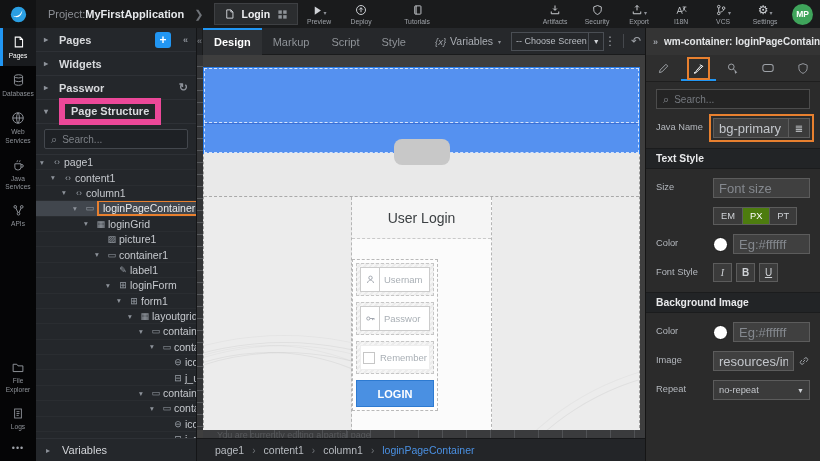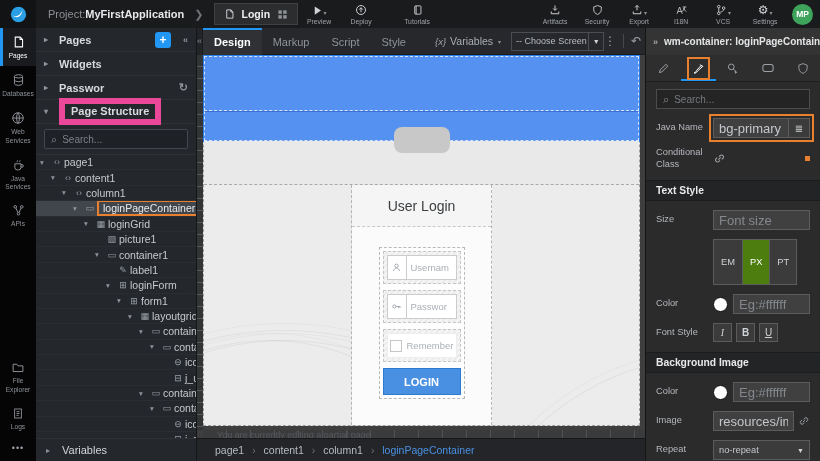--- a/index.html
+++ b/index.html
@@ -67,36 +67,36 @@
   .screen-sel .s-txt{flex:1;padding:0 4px;white-space:nowrap;overflow:hidden}
   .screen-sel .s-caret{width:15px;height:100%;border-left:1px solid #4a4e54;display:flex;align-items:center;justify-content:center;font-size:7px;color:#cfd2d6}
   .c-icons{margin-left:auto;display:flex;align-items:center;gap:7px;padding-right:4px;color:#9ea2a8}
   .c-icons .tb-sep{width:1px;height:14px;background:#45484d}
   .c-ic{font-size:12px;cursor:pointer;display:flex;align-items:center}
   .c-expand{width:16px;height:19px;display:flex;align-items:center;justify-content:center;color:#b9bdc3;font-size:9px;background:#313336;border:1px solid #45484d}
 
   .c-body{flex:1;position:relative;background:#3e3e3e;overflow:hidden}
   .gutter{position:absolute;left:0;top:0;bottom:8px;width:6px;background:#333436;
     background-image:repeating-linear-gradient(to bottom,transparent 0 11px,#56585b 11px 12px)}
-  .page{position:absolute;left:6px;top:0;right:5px;height:371px;background:#ececec;border:1px dashed #9e9e9e}
+  .page{position:absolute;left:6px;top:12px;right:5px;height:371px;background:#ececec;border:1px dashed #9e9e9e}
   .hdr-wrap{position:absolute;left:0;right:0;top:0;height:85px;outline:1px solid #2b7de9}
   .hdr1{position:absolute;left:0;right:0;top:0;height:55px;background:#5591f0;border:1px dashed rgba(255,255,255,.75)}
   .hdr2{position:absolute;left:0;right:0;top:55px;height:30px;background:#5591f0;border:1px dashed rgba(255,255,255,.75);border-top:1px solid #3b6fd4}
   .band{position:absolute;left:0;right:0;top:85px;height:43px;background:#e9e9e9}
   .pill{position:absolute;left:50%;transform:translateX(-50%);top:71px;width:56px;height:26px;background:#c8c8c8;border-radius:8px}
   .cols{position:absolute;left:0;right:0;top:128px;bottom:0;display:flex;border-top:1px dashed #a9a9a9}
   .col-side{flex:1;background:#ececec;position:relative;overflow:hidden}
   .col-side.l{border-right:1px dashed #b5b5b5}
   .col-mid{width:140px;flex:none;background:#fbfbfb;border-right:1px dashed #b5b5b5;display:flex;flex-direction:column;position:relative;overflow:hidden}
   .wave{position:absolute;border-radius:50%;border:1px solid rgba(0,0,0,.05);outline:1px solid rgba(0,0,0,.03);outline-offset:6px}
   .w1{width:430px;height:420px;left:-150px;bottom:-335px}
   .w2{width:520px;height:500px;left:-180px;bottom:-415px}
   .w3{width:620px;height:600px;left:-230px;bottom:-505px}
   .form-title{height:42px;flex:none;background:#f5f5f5;border-bottom:1px dashed #c9c9c9;display:flex;align-items:center;justify-content:center;color:#3c4043;font-size:14px}
-  .form-body{flex:1;display:flex;flex-direction:column;align-items:center;padding-top:20px}
+  .form-body{flex:1;display:flex;flex-direction:column;align-items:flex-start;padding-top:20px}
   .fieldset{width:86px;border:1px dashed #b9b9b9;padding:3px;background:#fdfdfd}
   .f-row{border:1px dashed #c6c6c6;padding:3px;margin-bottom:6px;
     background:repeating-linear-gradient(135deg,#f5f5f5 0 2px,#ececec 2px 4px)}
   .input-grp{display:flex;background:#fff}
   .icon-cell{width:20px;height:25px;flex:none;border:1px solid #ccc;display:flex;align-items:center;justify-content:center;color:#9aa0a8;background:#fff}
   .f-input{flex:1;height:25px;border:1px solid #ccc;border-left:none;display:flex;align-items:center;padding:0 4px;color:#aab0b6;font-size:9.5px;white-space:nowrap;overflow:hidden}
   .cb-row{display:flex;align-items:center;gap:5px;height:25px;padding:0 2px;background:#fff;border:1px solid #eee}
   .cb{width:12px;height:12px;border:1px solid #c6c6c6;background:#fff;flex:none}
   .cb-lbl{color:#aab0b6;font-size:9.5px;white-space:nowrap;overflow:hidden}
   .login-btn{height:27px;background:#4a90e2;border:1px solid #2d7ad1;color:#fff;font-weight:bold;font-size:11px;display:flex;align-items:center;justify-content:center;cursor:pointer}
@@ -124,21 +124,21 @@
   .prop-lbl{width:57px;flex:none;font-size:9.3px;color:#b4b8be;line-height:1.25}
   .prop-ctl{flex:1;display:flex;align-items:center;min-width:0}
   .tinput{width:100%;height:20px;background:#404040;border:1px solid #5c5c5c;color:#c3c6cb;font-size:13px;padding:0 5px;font-family:inherit;min-width:0}
   .tinput::placeholder{color:#84888e}
   .orange-outline{outline:2px solid #e8802f;outline-offset:2px;display:flex;flex:1;min-width:0}
   .list-btn{width:21px;height:20px;flex:none;border:1px solid #5c5c5c;border-left:none;background:#3b3b3b;color:#cfd2d6;display:flex;align-items:center;justify-content:center;font-size:10px;cursor:pointer}
   .link-ic{color:#9ea2a8;cursor:pointer;flex:none}
   .odot{position:absolute;right:0;top:9px;width:5px;height:5px;background:#e8802f}
   .sec-head{margin:10px -10px 9px;padding:4px 10px;background:#222426;border-top:1px solid #1b1c1d;border-bottom:1px solid #1b1c1d;color:#e8e9eb;font-size:10.3px;font-weight:bold}
   .units{display:flex;border:1px solid #5c5c5c;width:max-content}
-  .unit{padding:17px 7px;font-size:9.3px;color:#cfd2d6;background:#3b3b3b;border-right:1px solid #5c5c5c;cursor:pointer}
+  .unit{padding:3px 7px;font-size:9.3px;color:#cfd2d6;background:#3b3b3b;border-right:1px solid #5c5c5c;cursor:pointer}
   .unit:last-child{border-right:none}
   .unit.sel{background:#4d7c0f;color:#fff;font-weight:normal}
   .row-indent{margin-left:57px}
   .swatch{width:15px;height:15px;border-radius:50%;background:#fff;border:1px solid #111;margin-right:5px;flex:none;cursor:pointer}
   .fs-btn{width:19px;height:19px;border:1px solid #5c5c5c;background:#3b3b3b;color:#cfd2d6;display:flex;align-items:center;justify-content:center;font-size:10px;margin-right:4px;cursor:pointer}
   .fs-i{font-style:italic;font-family:"Liberation Serif",serif}
   .fs-b{font-weight:bold}
   .fs-u{text-decoration:underline}
   .tselect{width:100%;height:20px;background:#3b3b3b;border:1px solid #5c5c5c;color:#c3c6cb;font-size:9.3px;display:flex;align-items:center;padding:0 5px;cursor:pointer}
   .tselect .sel-txt{flex:1}
@@ -640,31 +640,20 @@
     <div class="prop-row">
       <span class="prop-lbl">Java Name</span>
       <div class="prop-ctl">
         <div class="orange-outline">
           <input class="tinput" value="bg-primary" style="">
           <span class="list-btn">≣</span>
         </div>
       </div>
     </div>
 
-    <div class="prop-row">
-      <span class="prop-lbl">Conditional Class</span>
-      <div class="prop-ctl">
-        <span class="link-ic">
-          <svg width="13" height="13" viewBox="0 0 16 16" fill="none" stroke="currentColor" stroke-width="1.3">
-              <path d="M6.5 9.5l3-3M5.2 6.8L3.8 8.2a2.4 2.4 0 003.4 3.4l1.4-1.4M10.8 9.2l1.4-1.4a2.4 2.4 0 00-3.4-3.4L7.4 5.8"></path>
-            </svg>
-        </span>
-      </div>
-      <span class="odot"></span>
-    </div>
 
     <div class="sec-head">Text Style</div>
 
     <div class="prop-row">
       <span class="prop-lbl">Size</span>
       <div class="prop-ctl">
         <input class="tinput" placeholder="Font size" style="">
       </div>
     </div>
 

